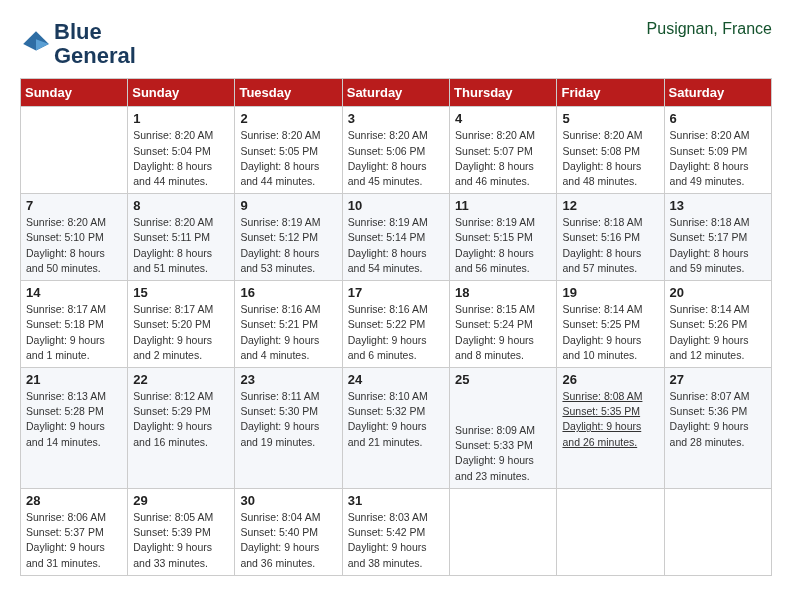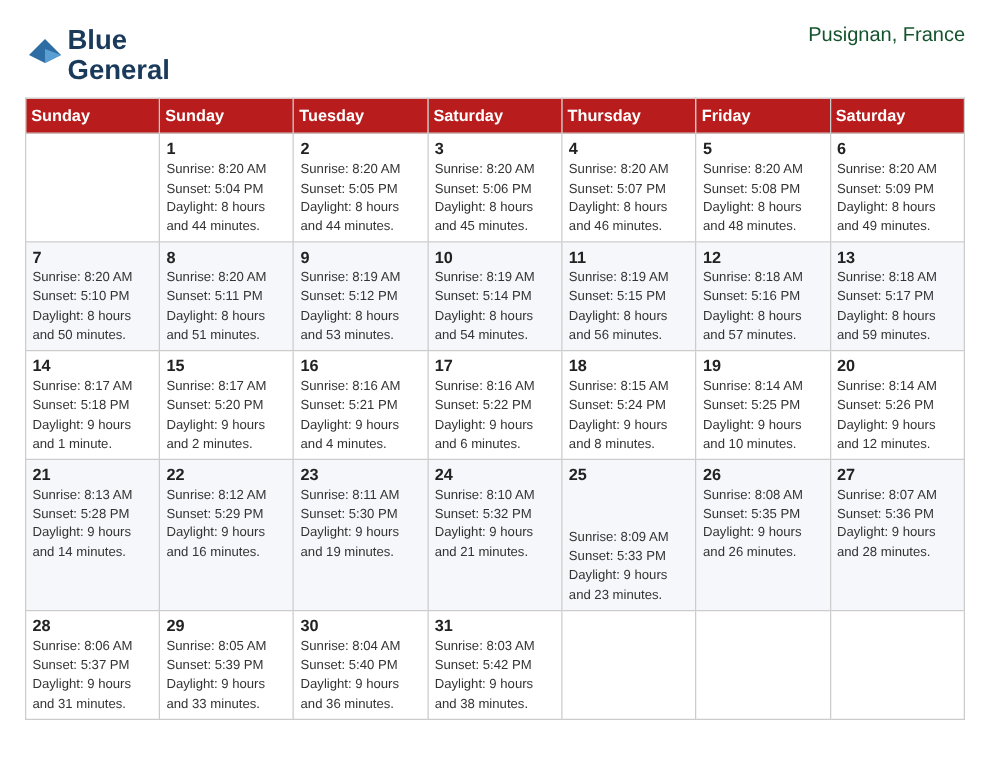--- a/index.html
+++ b/index.html
@@ -293,21 +293,21 @@
         </td>
         <td>
           <div class="day-number">25</div>
           <div class="day-info" style="white-space: pre-line; margin-top: 36px;">Sunrise: 8:09 AM
 Sunset: 5:33 PM
 Daylight: 9 hours
 and 23 minutes.</div>
         </td>
         <td>
           <div class="day-number">26</div>
-          <div class="day-info" style="white-space: pre-line;">Sunrise: 8:08 AM
+          <div class="day-info" style="white-space: pre-line; text-decoration: underline;">Sunrise: 8:08 AM
 Sunset: 5:35 PM
 Daylight: 9 hours
 and 26 minutes.</div>
         </td>
         <td>
           <div class="day-number">27</div>
           <div class="day-info" style="white-space: pre-line;">Sunrise: 8:07 AM
 Sunset: 5:36 PM
 Daylight: 9 hours
 and 28 minutes.</div>

